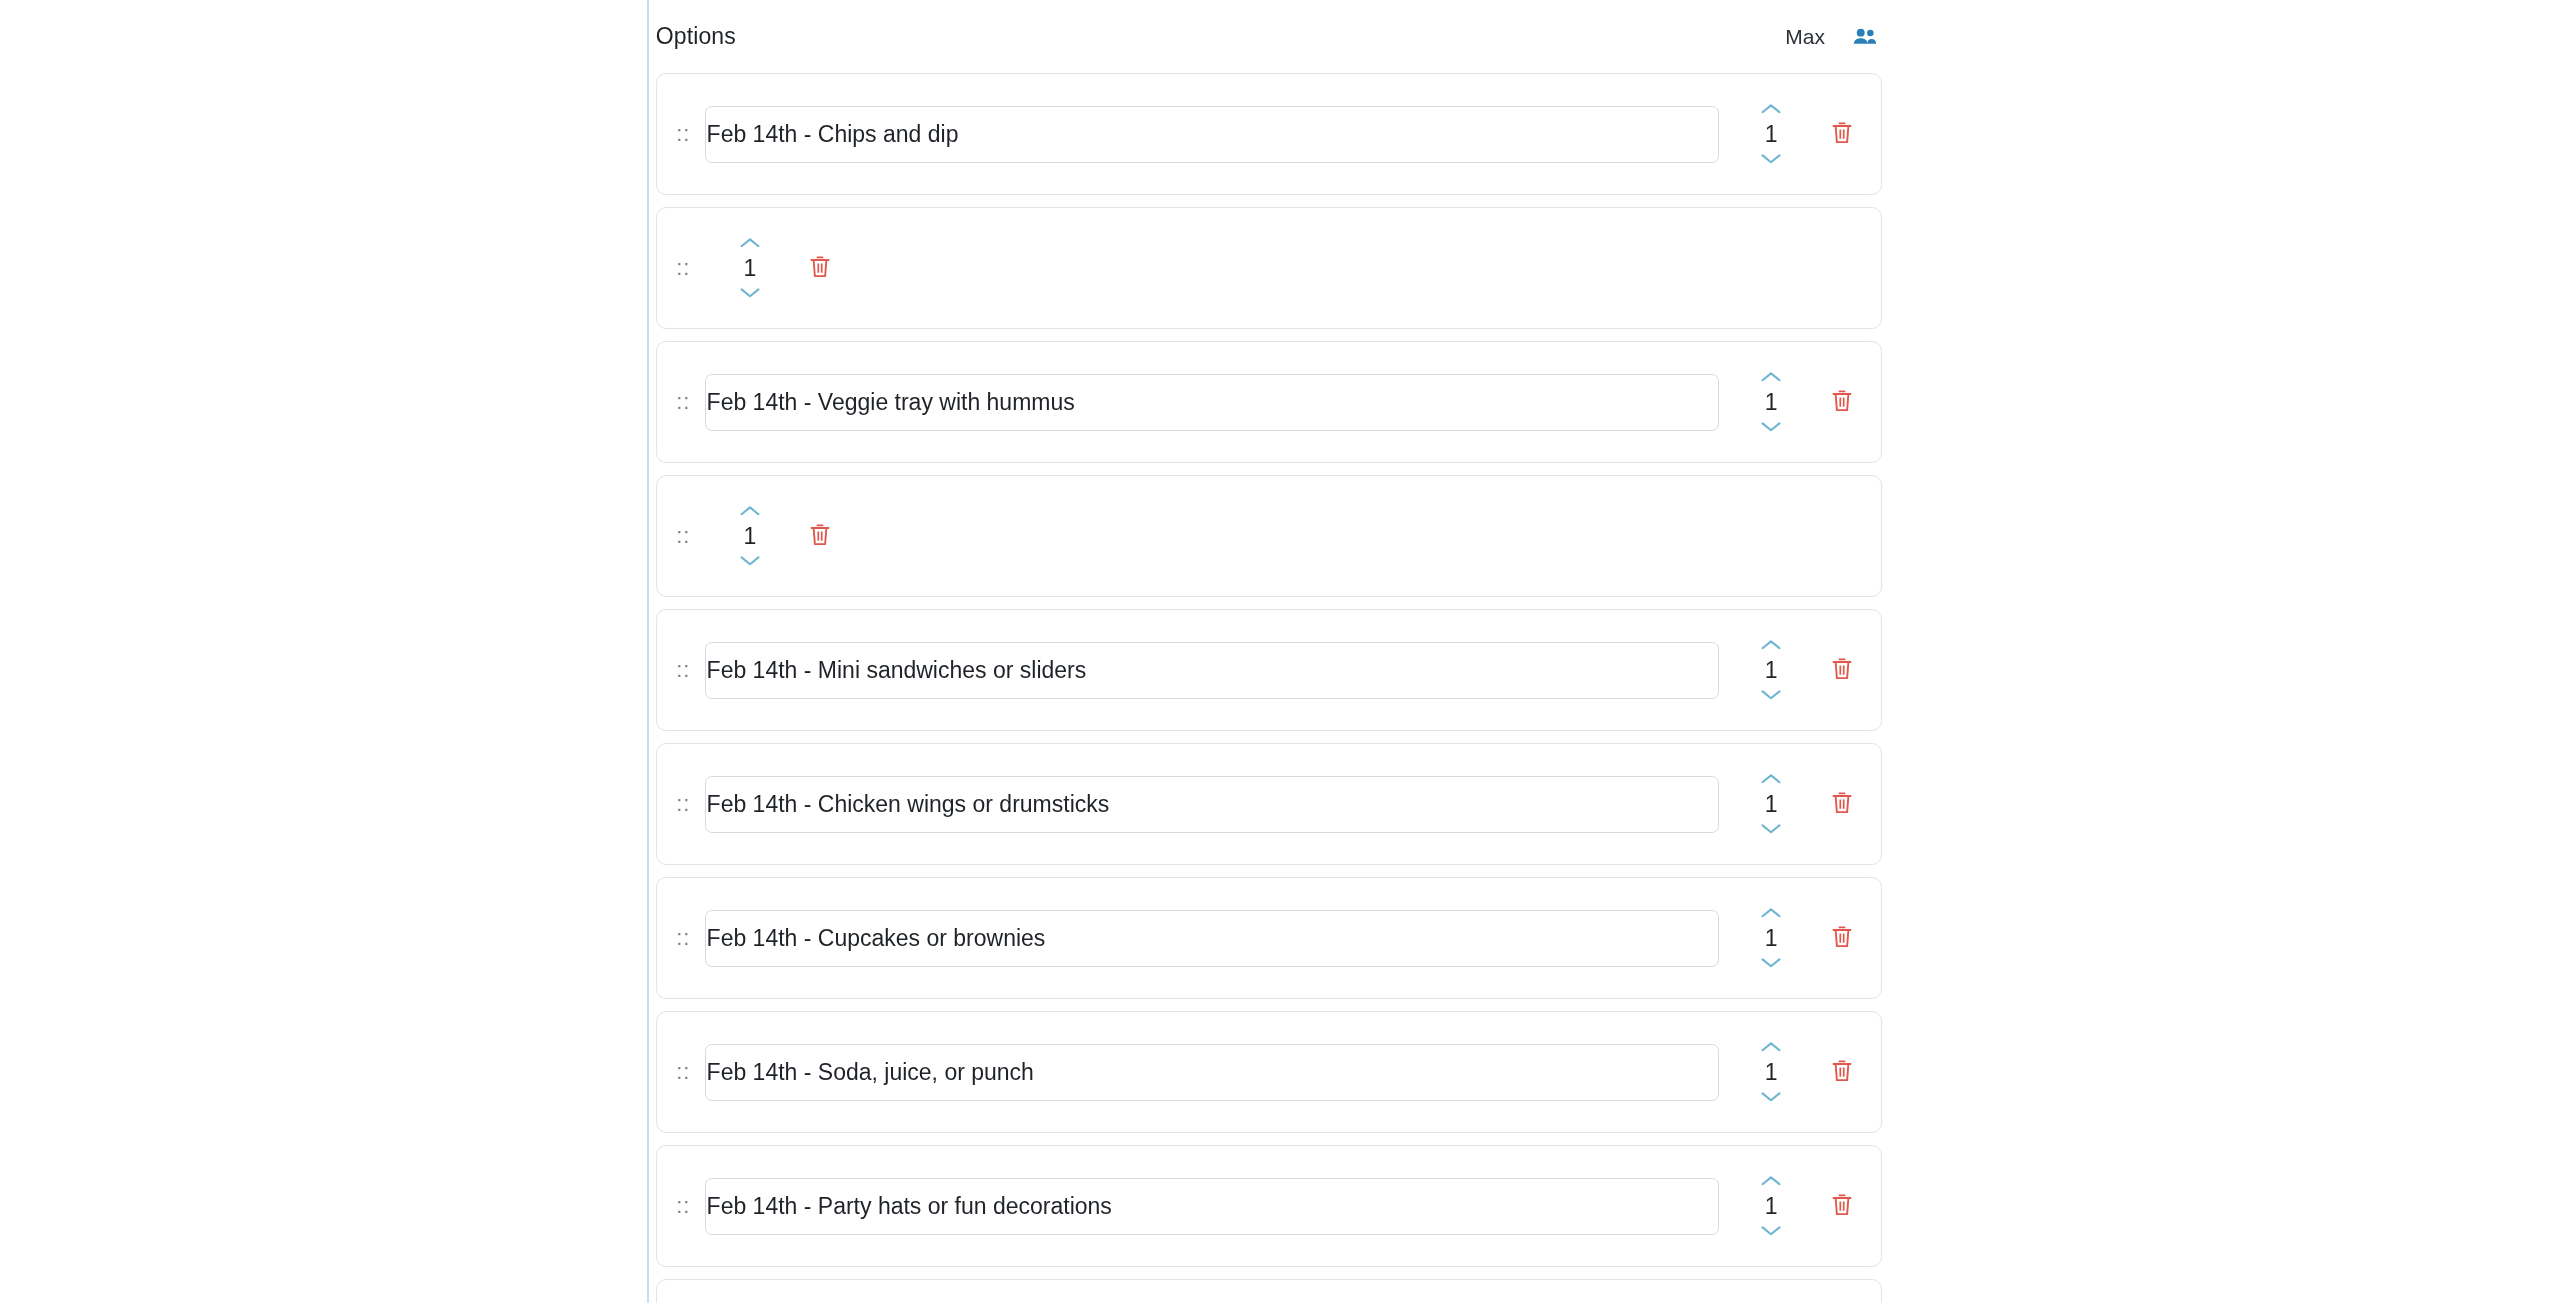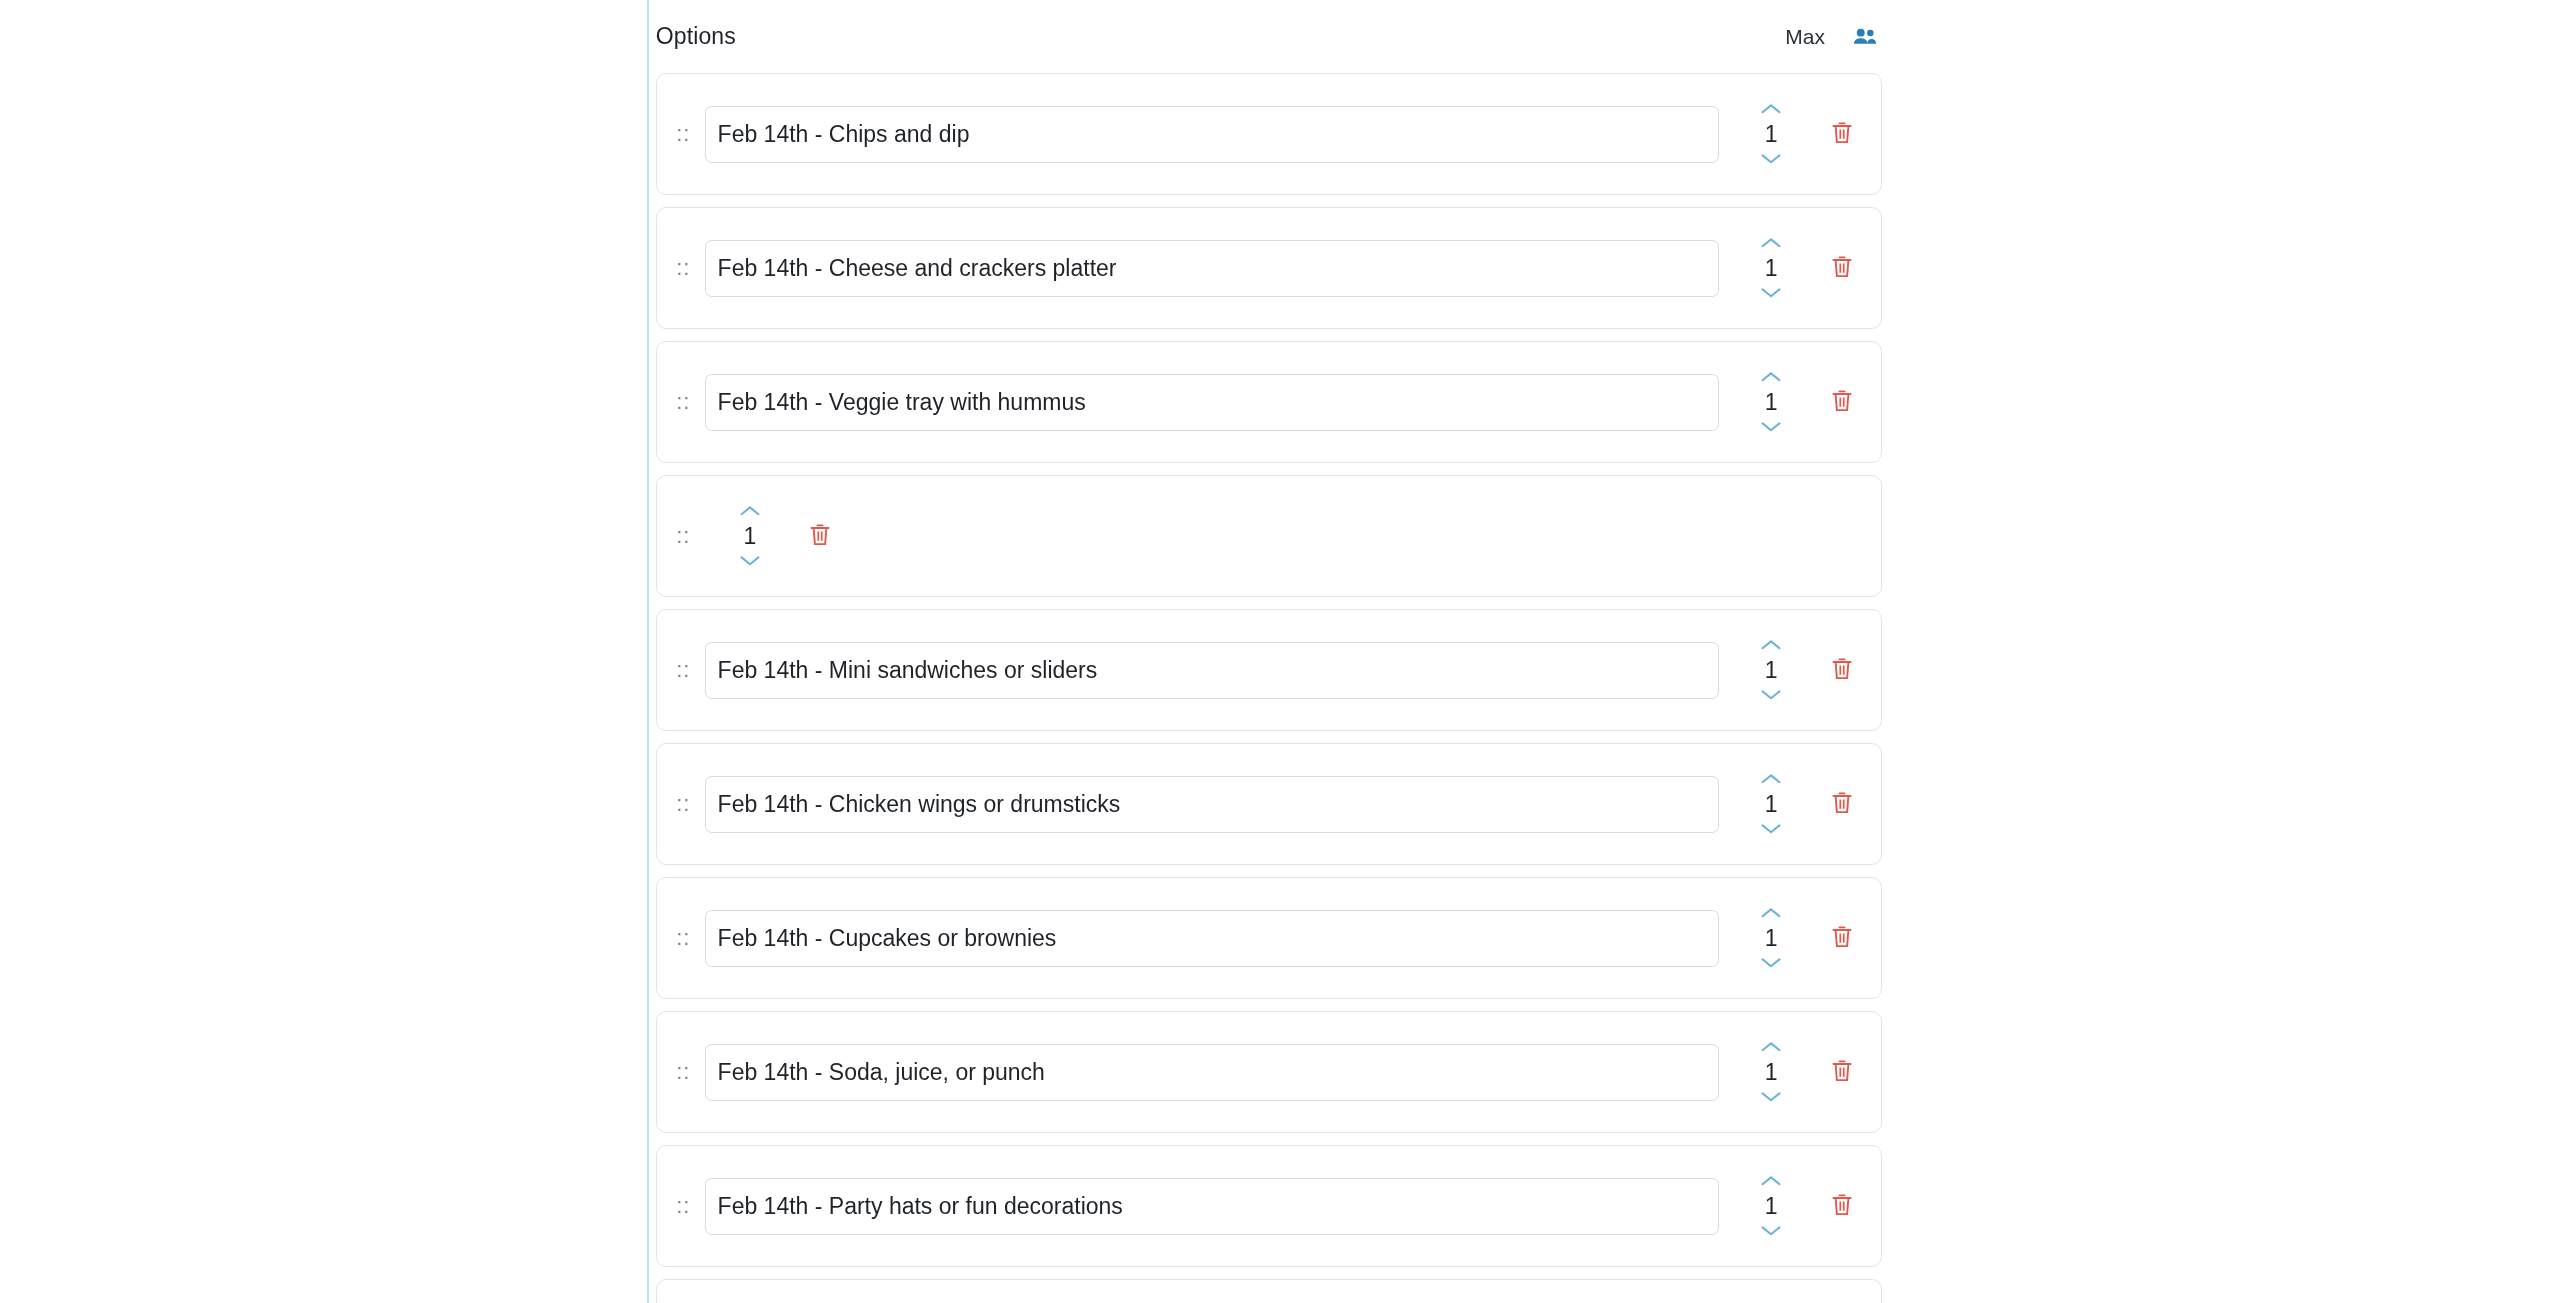--- a/index.html
+++ b/index.html
@@ -104,21 +104,21 @@
   }
 
   .opt-input {
     flex: 1 1 auto;
     height: 57px;
     border: 0.9px solid #d6dbe1;
     border-radius: 6.8px;
     background: #fff;
     font-size: 23px;
     color: #1f2328;
-    padding: 0 12px;
+    padding: 0 1px;
     box-sizing: border-box;
     font-family: "Liberation Sans", sans-serif;
     outline: none;
     margin-left: 6.8px;
   }
   .opt-input::placeholder { color: #9aa3ac; }
 
   .stepper {
     width: 66px;
     min-width: 66px;
@@ -224,21 +224,20 @@
               <path d="M11 4 H17" stroke="#e2574c" stroke-width="2.2" stroke-linecap="round"></path>
               <path d="M6.5 7 L8 26 H20 L21.5 7" fill="none" stroke="#e2574c" stroke-width="2.2" stroke-linejoin="round"></path>
               <path d="M12 11 V22 M16 11 V22" stroke="#e2574c" stroke-width="2"></path>
             </svg>
           </span>
         </button>
       </div>
 
       <div class="option-row">
         <div class="drag-handle">::</div>
-        <input class="opt-input" type="text" value="Feb 14th - Cheese and crackers platter" style="">
         <div class="stepper">
           <span class="chev">
             <svg width="22" height="13.6" viewBox="0 0 26 16">
                 <path d="M3 12 L13 4 L23 12" fill="none" stroke="#6fb3d2" stroke-width="2.4" stroke-linecap="round" stroke-linejoin="round"></path>
               </svg>
           </span>
           <span class="count-val">1</span>
           <span class="chev">
             <svg width="22" height="13.6" viewBox="0 0 26 16">
                 <path d="M3 4 L13 12 L23 4" fill="none" stroke="#6fb3d2" stroke-width="2.4" stroke-linecap="round" stroke-linejoin="round"></path>

